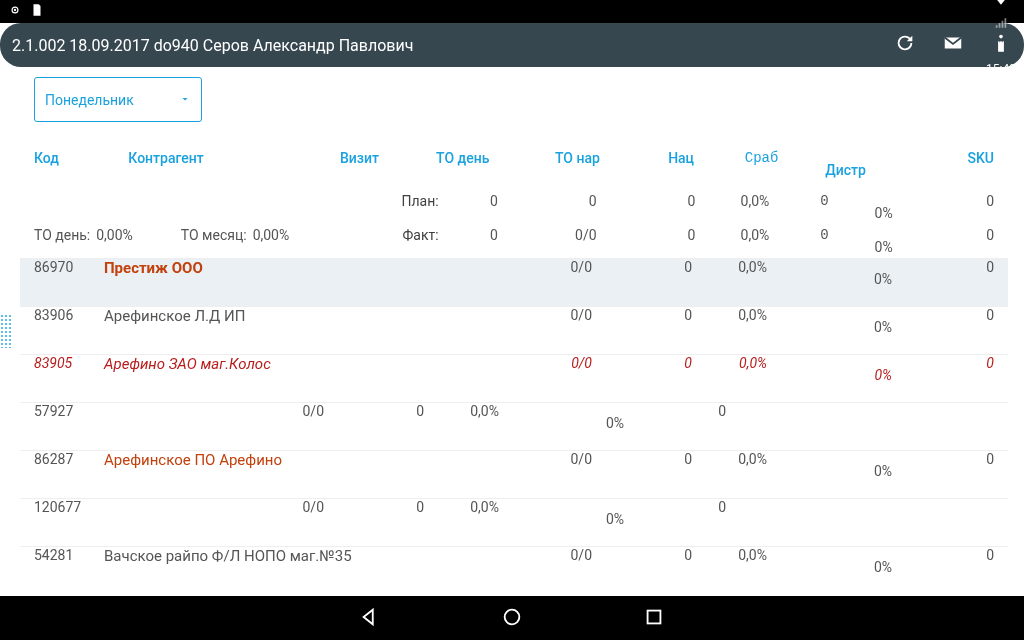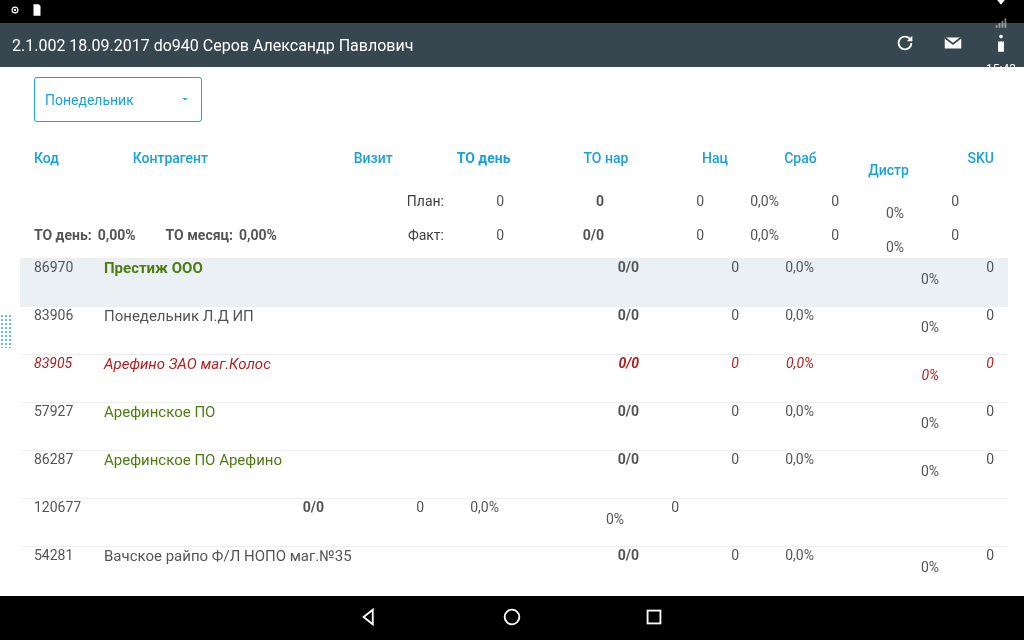--- a/index.html
+++ b/index.html
@@ -27,20 +27,21 @@
 
 .app-bar {
   height: 44px;
   background: #37474f;
   color: #fff;
   display: flex;
   align-items: center;
   padding: 0 12px;
   font-size: 16px;
   font-weight: 400;
+  border-radius: 21px;
 }
 .app-bar .title { flex: 1; white-space: nowrap; overflow:hidden; }
 .app-bar .actions { display: flex; gap: 26px; align-items:center; }
 .app-bar .actions svg { width: 22px; height: 22px; fill:#fff; cursor:pointer; }
 
 .page {
   position: absolute; left: 20px; right: 16px; top: 67px; bottom: 44px;
   overflow: hidden;
   background: #fff;
 }
@@ -56,47 +57,47 @@
   padding: 0 10px;
   font-size: 14px;
   cursor: pointer;
 }
 .day-selector svg { width:12px; height:12px; fill:#19a2df; }
 .col { text-align:right; }
 .c-code { width:60px; text-align:left; }
 .c-name { flex:1; text-align:left; padding-left:10px; }
 .c-label{ width:70px; text-align:right; color:#404040; }
 .c-visit{ width:60px; }
-.c-to-day{ width:100px;font-weight:bold; }
+.c-to-day{ width:100px; }
 .c-to-nar{ width:100px; }
 .c-nac  { width:75px; }
-.c-srab { width:60px; }
+.c-srab { width:60px;font-family:Liberation Mono, monospace; }
 .c-distr{ width:65px;margin-top:12px; }
-.c-sku  { width:55px; }
+.c-sku  { width:55px;margin-left:47px; }
 
 .header-row {
   display:flex; padding: 28px 14px 12px;
   color:#19a2df; font-size:14px; font-weight:500;gap:45px;
 }
 .header-row .col { cursor:pointer; }
 
 .summary-row {
   display:flex; padding: 3px 14px; font-size:14px; color:#555;
 }
 .summary-row .pair { display:inline-flex; gap:6px; }
-.summary-left { width: 340px; text-align:left; display:flex; gap:30px;font-weight:bold; }
+.summary-left { width: 340px; text-align:left; display:flex; gap:48px; }
 
 .data-row {
   display:flex; padding: 0 14px; height:48px; align-items:flex-start;
   border-top:1px solid #eee; font-size:14px;
 }
 .data-row.sel { background:#eaf0f4; }
 .data-row .c-code { font-size:14px; }
 .data-row .c-name { font-size:15px; }
-.data-row .c-name.link { color:#4d7c0f; cursor:pointer; }
+.data-row .c-name.link { color:#c2410c; cursor:pointer; }
 .data-row.italic, .data-row.italic .col { font-style:italic; color:#b91c1c; }
 .data-row.bold .c-name { font-weight:700; }
 
 .left-handle {
   position:absolute; left:0; top:314px; width:12px; height:34px;
   background-image: radial-gradient(#19a2df 1px, transparent 1px);
   background-size: 4px 4px;
   opacity:.7;
 }
 
@@ -227,21 +228,21 @@
         <div class="col c-visit"></div>
         <div class="col c-to-day">0/0</div>
         <div class="col c-to-nar">0</div>
         <div class="col c-nac">0,0%</div>
         <div class="col c-srab"></div>
         <div class="col c-distr">0%</div>
         <div class="col c-sku">0</div>
       </div>
       <div class="data-row ">
         <div class="col c-code">83906</div>
-        <div class="col c-name ">Понедельник Л.Д ИП</div>
+        <div class="col c-name ">Арефинское Л.Д ИП</div>
         <div class="col c-label"></div>
         <div class="col c-visit"></div>
         <div class="col c-to-day">0/0</div>
         <div class="col c-to-nar">0</div>
         <div class="col c-nac">0,0%</div>
         <div class="col c-srab"></div>
         <div class="col c-distr">0%</div>
         <div class="col c-sku">0</div>
       </div>
       <div class="data-row italic">
@@ -251,21 +252,20 @@
         <div class="col c-visit"></div>
         <div class="col c-to-day">0/0</div>
         <div class="col c-to-nar">0</div>
         <div class="col c-nac">0,0%</div>
         <div class="col c-srab"></div>
         <div class="col c-distr">0%</div>
         <div class="col c-sku">0</div>
       </div>
       <div class="data-row ">
         <div class="col c-code">57927</div>
-        <div class="col c-name link">Арефинское ПО</div>
         <div class="col c-label"></div>
         <div class="col c-visit"></div>
         <div class="col c-to-day">0/0</div>
         <div class="col c-to-nar">0</div>
         <div class="col c-nac">0,0%</div>
         <div class="col c-srab"></div>
         <div class="col c-distr">0%</div>
         <div class="col c-sku">0</div>
       </div>
       <div class="data-row ">

